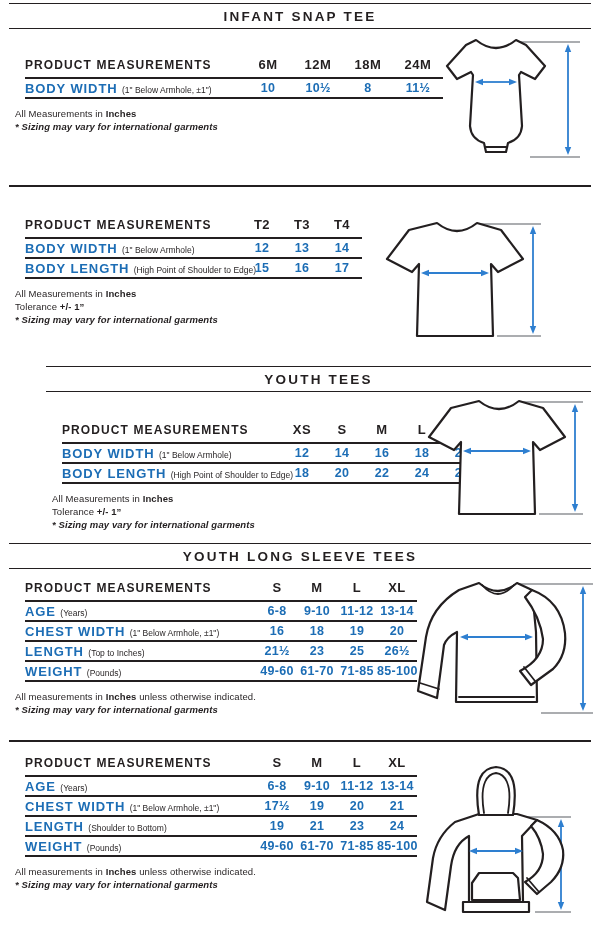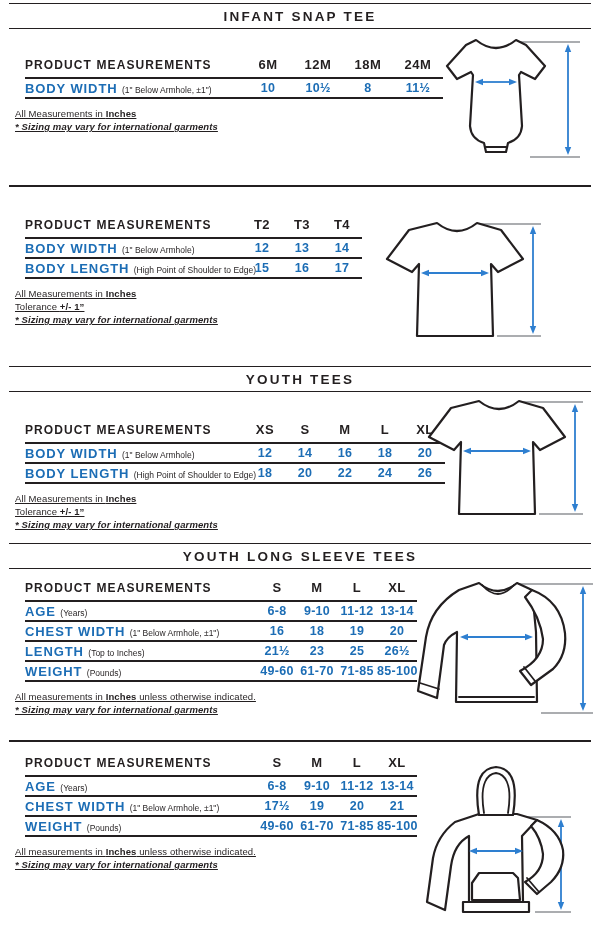--- a/index.html
+++ b/index.html
@@ -23,21 +23,21 @@
     border-bottom:2px solid #231F20; height:22px;
     vertical-align:bottom; padding-bottom:5px;
   }
   .pm-label { text-align:left; font-size:12px; font-weight:bold; letter-spacing:1.1px; }
   .col-hdr { text-align:center; font-size:13px; font-weight:bold; letter-spacing:0.5px; }
   .data-row td { border-bottom:2px solid #231F20; height:19.5px; vertical-align:middle; }
   .lbl-cell { text-align:left; }
   .row-label { color:#1C6DB5; font-weight:bold; font-size:13px; letter-spacing:0.9px; }
   .row-note { color:#231F20; font-size:8.5px; font-weight:normal; letter-spacing:0; }
   .val { color:#1C6DB5; font-weight:bold; font-size:12.5px; text-align:center; letter-spacing:0.3px; }
-  .footnotes { margin:8px 0 0 15px;text-decoration:underline; }
+  .footnotes { margin:8px 0 0 15px; }
   .fn { font-size:9.5px; line-height:13px; letter-spacing:0.1px; }
   .fn .b { font-weight:bold; }
   .fn.it { font-style:italic; font-weight:bold; }
   .illus { position:absolute; }
   .illus svg { display:block; width:100%; height:100%; }
 </style>
 </head>
 <body>
 
 <div class="page">
@@ -141,21 +141,21 @@
             </g>
     <path fill="#fff" stroke="#231F20" stroke-width="2.2" stroke-linejoin="round" stroke-linecap="round" d="M52,8 L24,15 L2,44 L27,57 L34,49 L32,121 L108,121 L106,49 L113,57 L138,44 L116,15 L92,8 Q72,24 52,8 Z"></path>
     <g>
               <line x1="43" y1="58" x2="97" y2="58" stroke="#2E7FD0" stroke-width="1.8"></line>
               <polygon fill="#2E7FD0" points="36,58 44,54.8 44,61.2"></polygon>
               <polygon fill="#2E7FD0" points="104,58 96,54.8 96,61.2"></polygon>
             </g>
           </svg>
         </div>
       </section>
-      <section class="chart-section" style="height: 177px;">
+      <section class="chart-section" style="height: 177px; padding-left: 37px;">
     <div class="sec-rule"></div>
     <h2 class="sec-title">YOUTH TEES</h2>
     <div class="sec-rule"></div>
         <table class="tbl" style="width:420px;margin-top:29px">
           <colgroup>
             <col style="width:220px">
             <col style="width:40px">
             <col style="width:40px">
             <col style="width:40px">
             <col style="width:40px">
@@ -313,20 +313,27 @@
               <td class="val">9-10</td>
               <td class="val">11-12</td>
               <td class="val">13-14</td>
             </tr>
             <tr class="data-row">
               <td class="lbl-cell"><span class="row-label">CHEST WIDTH</span> <span class="row-note">(1" Below Armhole, ±1")</span></td>
               <td class="val">17½</td>
               <td class="val">19</td>
               <td class="val">20</td>
               <td class="val">21</td>
+            </tr>
+            <tr class="data-row">
+              <td class="lbl-cell"><span class="row-label">LENGTH</span> <span class="row-note">(Shoulder to Bottom)</span></td>
+              <td class="val">19</td>
+              <td class="val">21</td>
+              <td class="val">23</td>
+              <td class="val">24</td>
             </tr>
             <tr class="data-row">
               <td class="lbl-cell"><span class="row-label">WEIGHT</span> <span class="row-note">(Pounds)</span></td>
               <td class="val">49-60</td>
               <td class="val">61-70</td>
               <td class="val">71-85</td>
               <td class="val">85-100</td>
             </tr>
           </tbody>
         </table>

